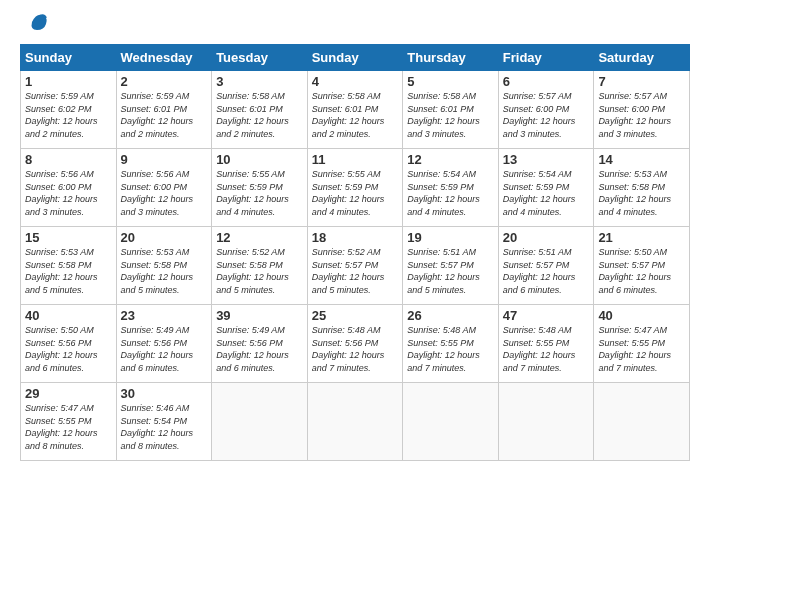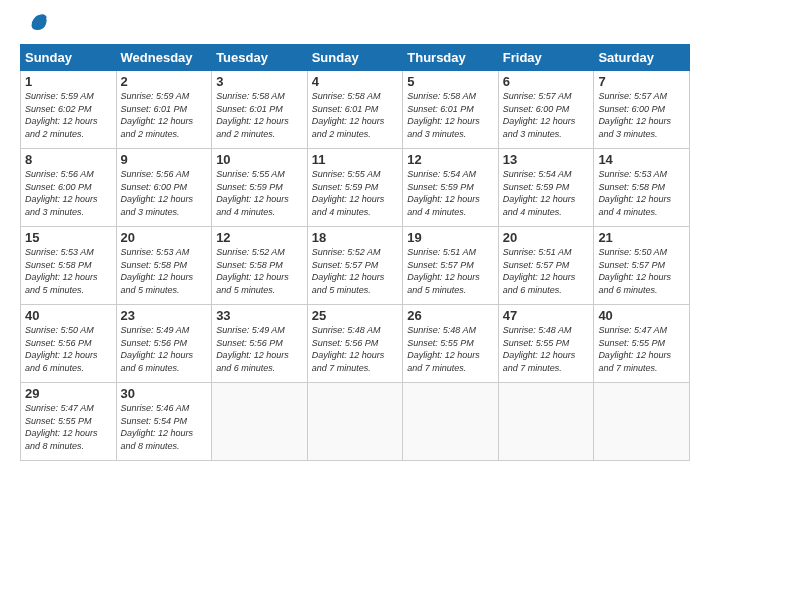--- a/index.html
+++ b/index.html
@@ -212,21 +212,21 @@
         <tr>
           <td>
     <span class="day-num">40</span>
     <span class="day-info">Sunrise: 5:50 AM<br>Sunset: 5:56 PM<br>Daylight: 12 hours and 6 minutes.</span>
   </td>
           <td>
     <span class="day-num">23</span>
     <span class="day-info">Sunrise: 5:49 AM<br>Sunset: 5:56 PM<br>Daylight: 12 hours and 6 minutes.</span>
   </td>
           <td>
-    <span class="day-num">33</span>
+    <span class="day-num">39</span>
     <span class="day-info">Sunrise: 5:49 AM<br>Sunset: 5:56 PM<br>Daylight: 12 hours and 6 minutes.</span>
   </td>
           <td>
     <span class="day-num">25</span>
     <span class="day-info">Sunrise: 5:48 AM<br>Sunset: 5:56 PM<br>Daylight: 12 hours and 7 minutes.</span>
   </td>
           <td>
     <span class="day-num">26</span>
     <span class="day-info">Sunrise: 5:48 AM<br>Sunset: 5:55 PM<br>Daylight: 12 hours and 7 minutes.</span>
   </td>

